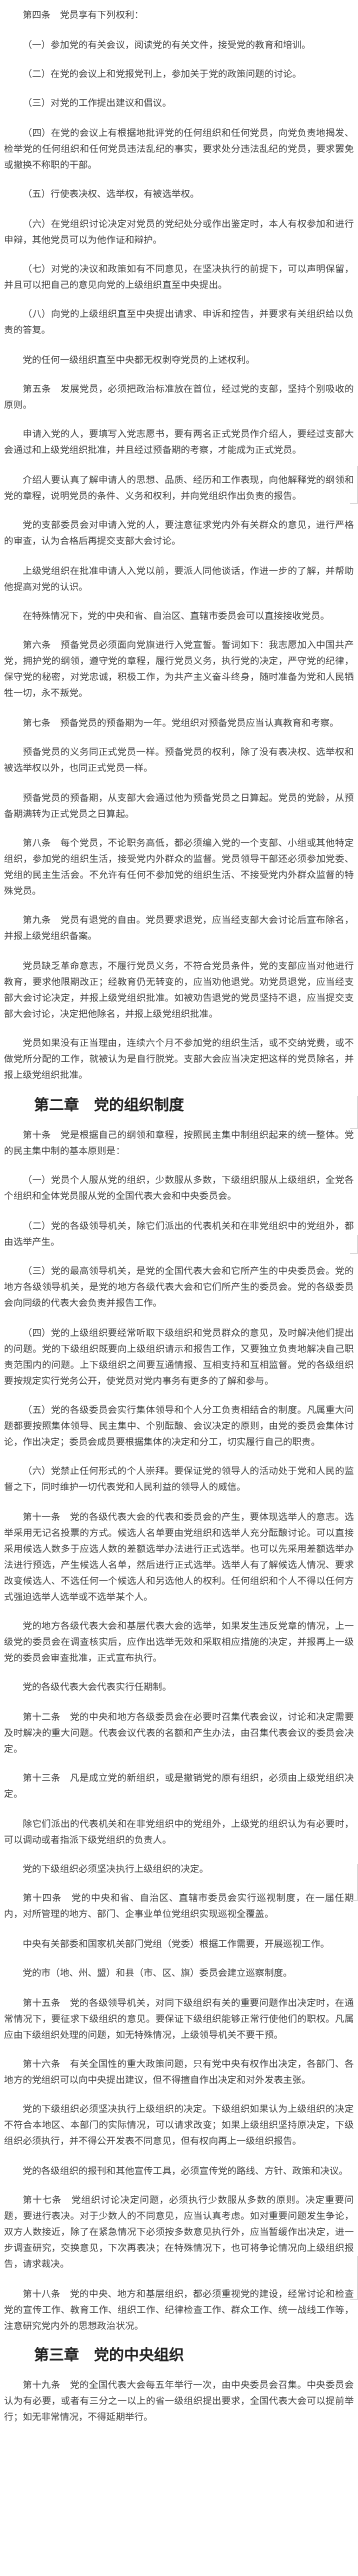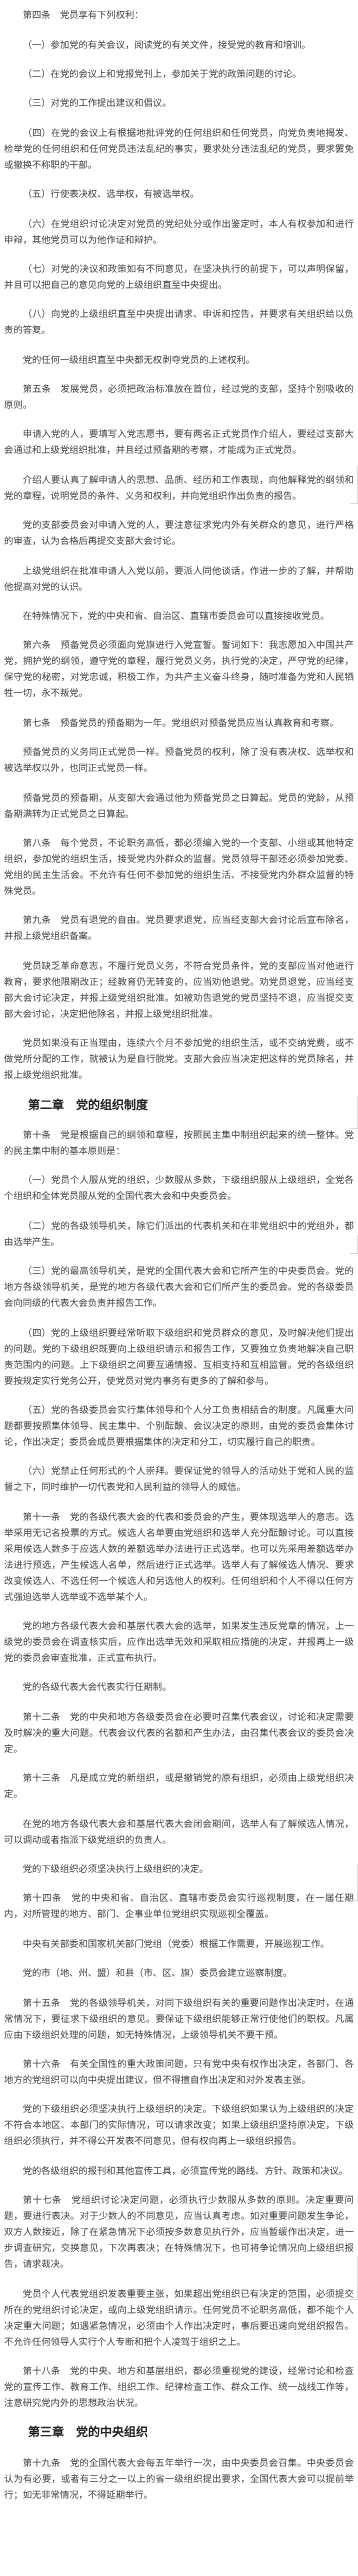--- a/index.html
+++ b/index.html
@@ -34,21 +34,21 @@
     text-align:justify;
   }
   .para{
     margin:0 0 13.4px 0;
     text-indent:2em;
     word-break:break-all;
   }
   .para.heading{
     font-weight:bold;
     color:var(--heading-text);
-    font-size:12px;
+    font-size:15px;
     margin:1px 0 14.4px 0;
   }
   
   .edge-artifact{
     position:absolute;
     right:1.5px;
     width:0.5px;
     background:var(--artifact);
   }
   .edge-artifact .tick{
@@ -95,31 +95,30 @@
       <p class="para">（二）党的各级领导机关，除它们派出的代表机关和在非党组织中的党组外，都由选举产生。</p>
       <p class="para">（三）党的最高领导机关，是党的全国代表大会和它所产生的中央委员会。党的地方各级领导机关，是党的地方各级代表大会和它们所产生的委员会。党的各级委员会向同级的代表大会负责并报告工作。</p>
       <p class="para">（四）党的上级组织要经常听取下级组织和党员群众的意见，及时解决他们提出的问题。党的下级组织既要向上级组织请示和报告工作，又要独立负责地解决自己职责范围内的问题。上下级组织之间要互通情报、互相支持和互相监督。党的各级组织要按规定实行党务公开，使党员对党内事务有更多的了解和参与。</p>
       <p class="para">（五）党的各级委员会实行集体领导和个人分工负责相结合的制度。凡属重大问题都要按照集体领导、民主集中、个别酝酿、会议决定的原则，由党的委员会集体讨论，作出决定；委员会成员要根据集体的决定和分工，切实履行自己的职责。</p>
       <p class="para">（六）党禁止任何形式的个人崇拜。要保证党的领导人的活动处于党和人民的监督之下，同时维护一切代表党和人民利益的领导人的威信。</p>
       <p class="para">第十一条　党的各级代表大会的代表和委员会的产生，要体现选举人的意志。选举采用无记名投票的方式。候选人名单要由党组织和选举人充分酝酿讨论。可以直接采用候选人数多于应选人数的差额选举办法进行正式选举。也可以先采用差额选举办法进行预选，产生候选人名单，然后进行正式选举。选举人有了解候选人情况、要求改变候选人、不选任何一个候选人和另选他人的权利。任何组织和个人不得以任何方式强迫选举人选举或不选举某个人。</p>
       <p class="para">党的地方各级代表大会和基层代表大会的选举，如果发生违反党章的情况，上一级党的委员会在调查核实后，应作出选举无效和采取相应措施的决定，并报再上一级党的委员会审查批准，正式宣布执行。</p>
       <p class="para">党的各级代表大会代表实行任期制。</p>
       <p class="para">第十二条　党的中央和地方各级委员会在必要时召集代表会议，讨论和决定需要及时解决的重大问题。代表会议代表的名额和产生办法，由召集代表会议的委员会决定。</p>
       <p class="para">第十三条　凡是成立党的新组织，或是撤销党的原有组织，必须由上级党组织决定。</p>
-      <p class="para">在党的地方各级代表大会和基层代表大会闭会期间，选举人有了解候选人情况，可以调动或者指派下级党组织的负责人。</p>
+      <p class="para">除它们派出的代表机关和在非党组织中的党组外，上级党的组织认为有必要时，可以调动或者指派下级党组织的负责人。</p>
       <p class="para">党的下级组织必须坚决执行上级组织的决定。</p>
       <p class="para">第十四条　党的中央和省、自治区、直辖市委员会实行巡视制度，在一届任期内，对所管理的地方、部门、企事业单位党组织实现巡视全覆盖。</p>
       <p class="para">中央有关部委和国家机关部门党组（党委）根据工作需要，开展巡视工作。</p>
       <p class="para">党的市（地、州、盟）和县（市、区、旗）委员会建立巡察制度。</p>
       <p class="para">第十五条　党的各级领导机关，对同下级组织有关的重要问题作出决定时，在通常情况下，要征求下级组织的意见。要保证下级组织能够正常行使他们的职权。凡属应由下级组织处理的问题，如无特殊情况，上级领导机关不要干预。</p>
       <p class="para">第十六条　有关全国性的重大政策问题，只有党中央有权作出决定，各部门、各地方的党组织可以向中央提出建议，但不得擅自作出决定和对外发表主张。</p>
       <p class="para">党的下级组织必须坚决执行上级组织的决定。下级组织如果认为上级组织的决定不符合本地区、本部门的实际情况，可以请求改变；如果上级组织坚持原决定，下级组织必须执行，并不得公开发表不同意见，但有权向再上一级组织报告。</p>
       <p class="para">党的各级组织的报刊和其他宣传工具，必须宣传党的路线、方针、政策和决议。</p>
       <p class="para">第十七条　党组织讨论决定问题，必须执行少数服从多数的原则。决定重要问题，要进行表决。对于少数人的不同意见，应当认真考虑。如对重要问题发生争论，双方人数接近，除了在紧急情况下必须按多数意见执行外，应当暂缓作出决定，进一步调查研究，交换意见，下次再表决；在特殊情况下，也可将争论情况向上级组织报告，请求裁决。</p>
-      <p class="para">党员个人代表党组织发表重要主张，如果超出党组织已有决定的范围，必须提交所在的党组织讨论决定，或向上级党组织请示。任何党员不论职务高低，都不能个人决定重大问题；如遇紧急情况，必须由个人作出决定时，事后要迅速向党组织报告。不允许任何领导人实行个人专断和把个人凌驾于组织之上。</p>
       <p class="para">第十八条　党的中央、地方和基层组织，都必须重视党的建设，经常讨论和检查党的宣传工作、教育工作、组织工作、纪律检查工作、群众工作、统一战线工作等，注意研究党内外的思想政治状况。</p>
       <p class="para heading">第三章　党的中央组织</p>
       <p class="para">第十九条　党的全国代表大会每五年举行一次，由中央委员会召集。中央委员会认为有必要，或者有三分之一以上的省一级组织提出要求，全国代表大会可以提前举行；如无非常情况，不得延期举行。</p>
     </div>
   <div id="edge-artifacts">
       <div class="edge-artifact" style="top: 466px; height: 37px;">
         <span class="tick"></span>
       </div>
       <div class="edge-artifact" style="top: 1096px; height: 32px;">
         <span class="tick"></span>

